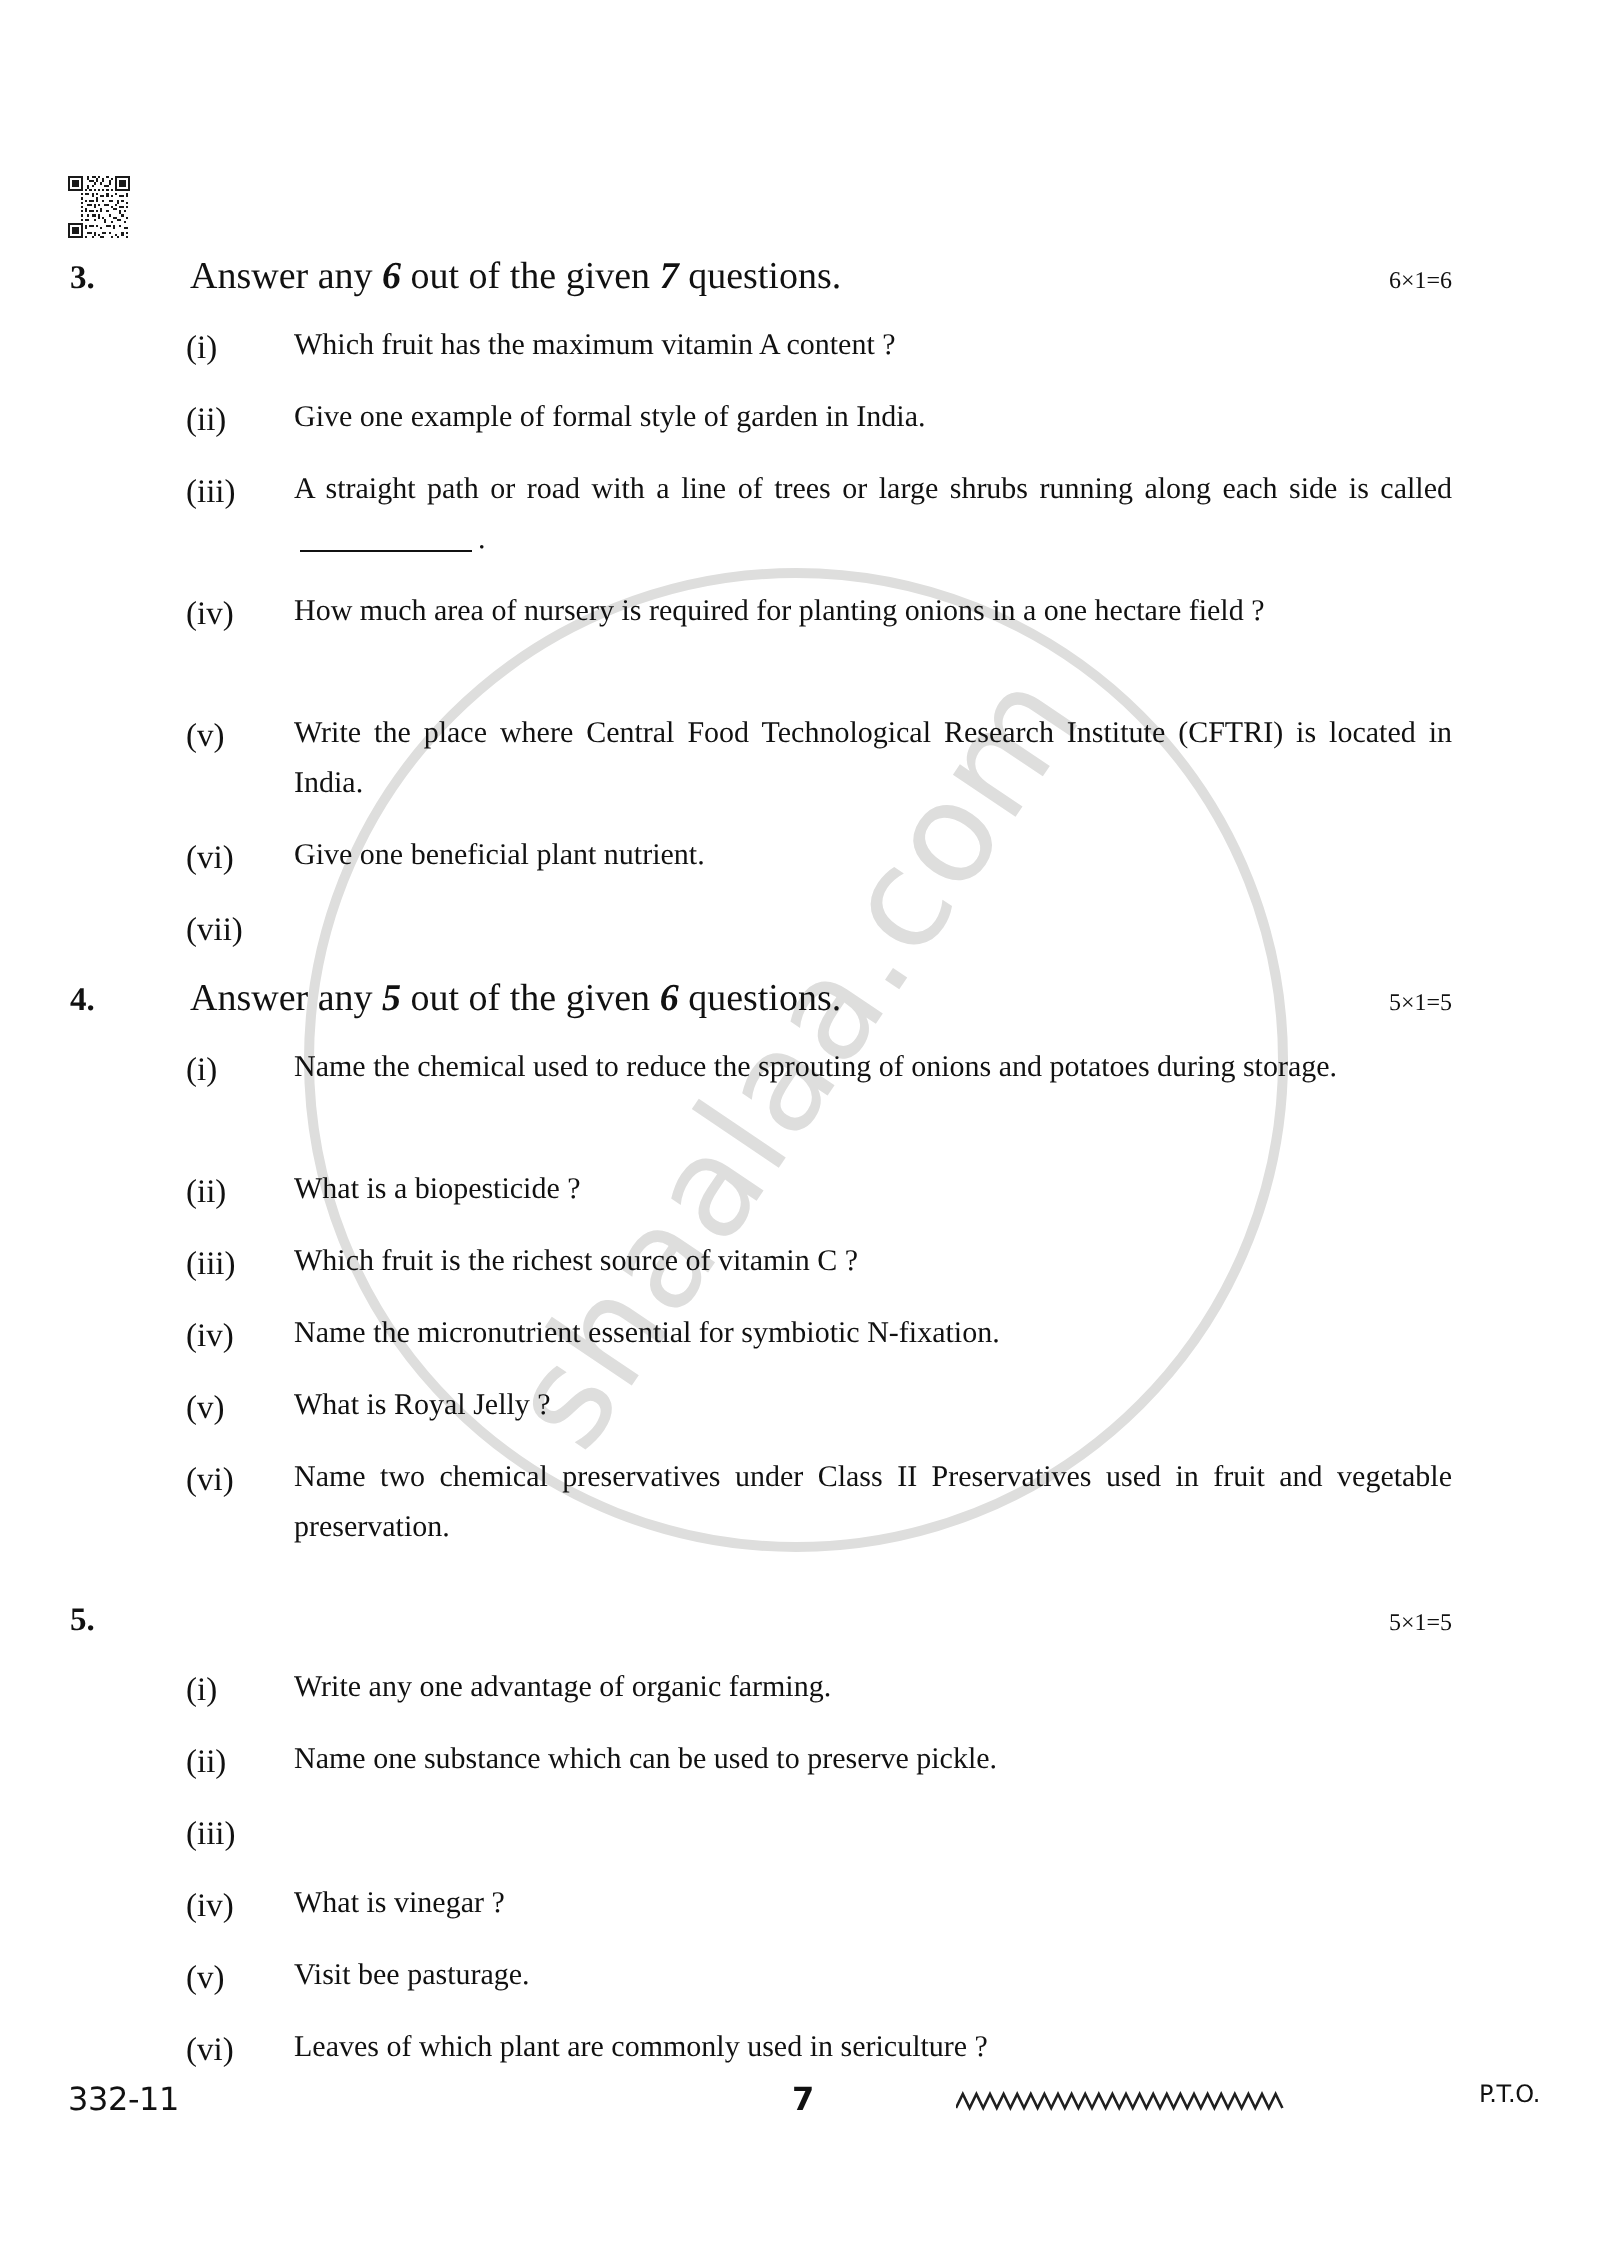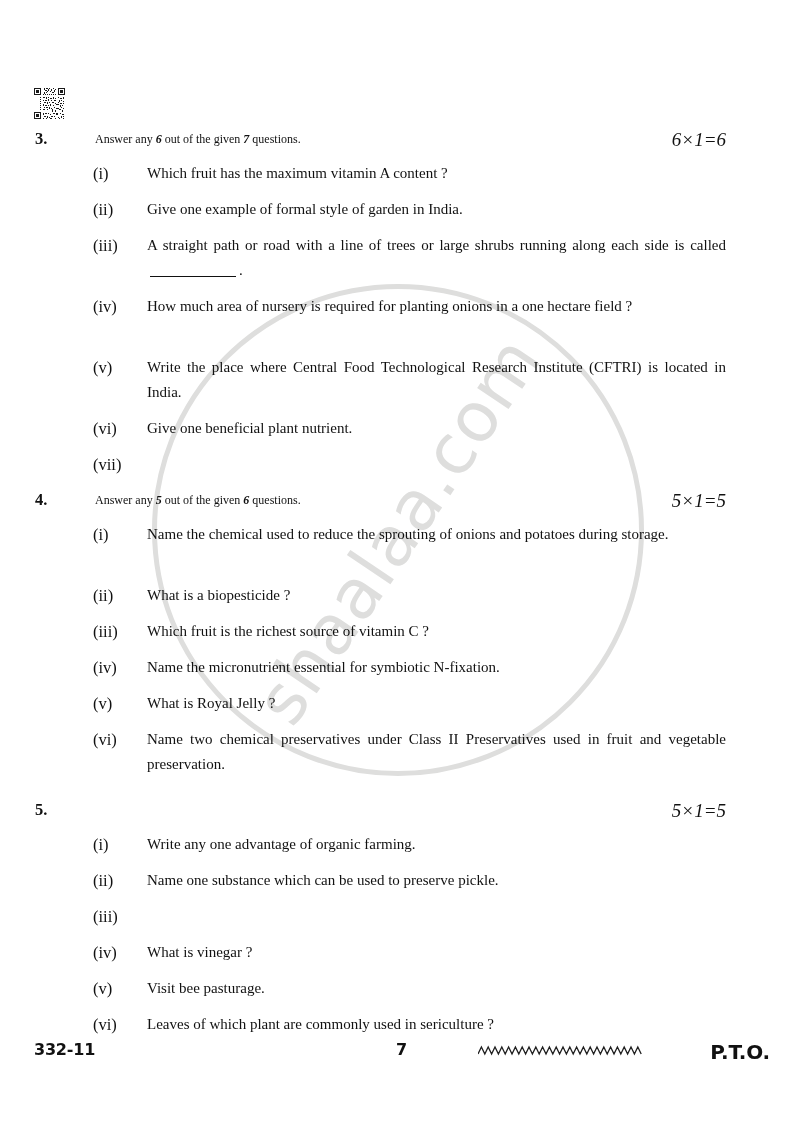--- a/index.html
+++ b/index.html
@@ -91,34 +91,33 @@
     left: 35px;
     top: 0;
     font-weight: bold;
     font-size: 16.5px;
     line-height: 22px;
   }
   .q-stem {
     position: absolute;
     left: 95px;
     top: 0;
-    font-size: 12px;
+    font-size: 19px;
     line-height: 22px;
     white-space: nowrap;
   }
   .q-stem b {
     font-weight: bold;
     font-style: italic;
   }
   .q-marks {
     position: absolute;
     right: 74px;
     top: 1px;
-    font-size: 19px;
-    font-style: italic;
+    font-size: 12px;
     line-height: 22px;
     white-space: nowrap;
   }
 
   .sub-list {
     position: relative;
     margin: 0;
     padding: 0;
     list-style: none;
   }
@@ -165,43 +164,43 @@
     top: 1040px;
     width: 800px;
     height: 30px;
     font-family: "DejaVu Sans", sans-serif;
   }
   .footer-code {
     position: absolute;
     left: 34px;
     top: 0;
     font-size: 16px;
-    font-weight: bold;
+    font-weight: normal;
     letter-spacing: -0.2px;
   }
   .footer-page {
     position: absolute;
     left: 396px;
     top: 0;
     font-size: 16px;
     font-weight: bold;
   }
   .footer-squiggle {
     position: absolute;
     left: 478px;
     top: 4px;
     width: 164px;
     height: 14px;
   }
   .footer-pto {
     position: absolute;
     right: 30px;
     top: 0;
-    font-size: 20px;
-    font-weight: bold;
+    font-size: 12px;
+    font-weight: normal;
     letter-spacing: -0.2px;
   }
   .attribution {
     position: absolute;
     left: 22px;
     top: 1092px;
     font-family: "DejaVu Sans", sans-serif;
     font-size: 18px;
     color: #1a1a1a;
   }

